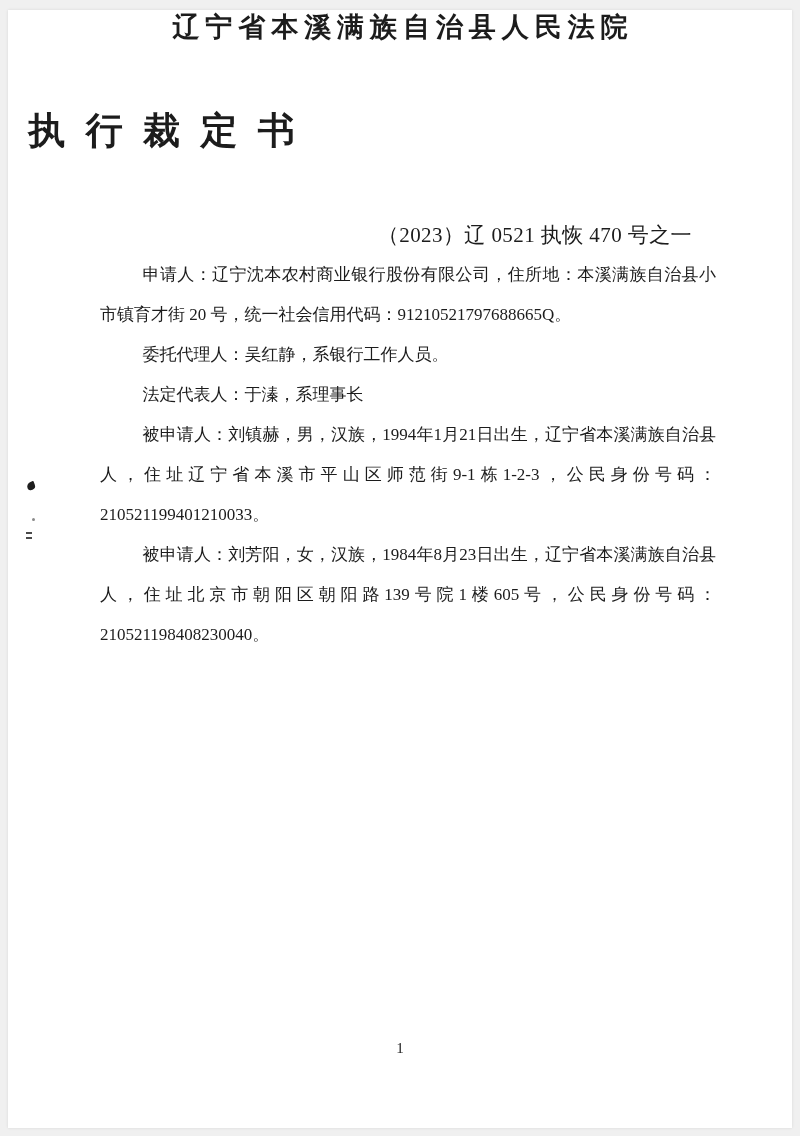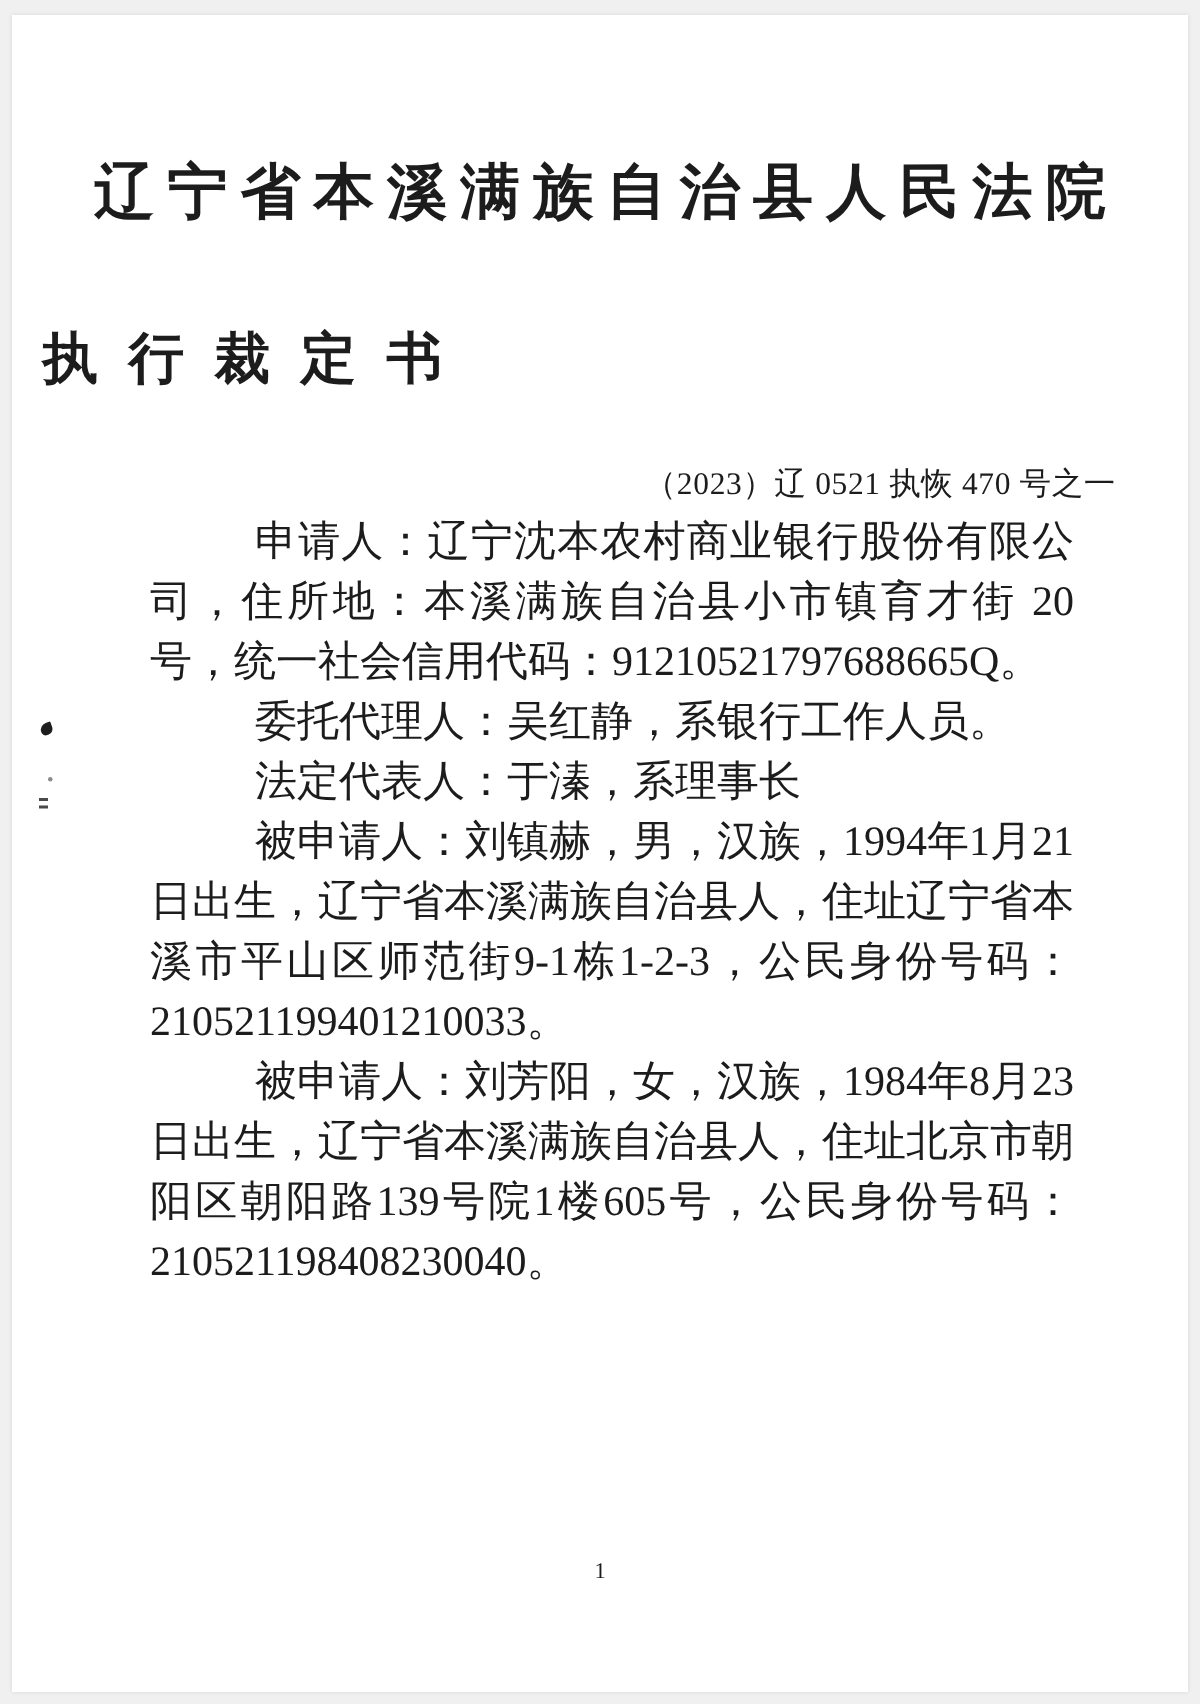--- a/index.html
+++ b/index.html
@@ -20,49 +20,48 @@
     position: absolute;
     left: 8px;
     top: 10px;
     width: 784px;
     height: 1118px;
     background: #ffffff;
     box-shadow: 0 0 3px rgba(0,0,0,0.10);
     color: #1c1c1c;
   }
   .court-name {
-    margin-top: 92px;
     text-align: center;
-    font-size: 40px;
+    font-size: 27px;
     line-height: 1.3;
     font-weight: bold;
     letter-spacing: 0.22em;
     text-indent: 0.22em; 
     white-space: nowrap;
   }
   .doc-title {
     margin-top: 62px;
     font-size: 37px;
     line-height: 1.3;
     font-weight: bold;
     letter-spacing: 0.55em;
     text-indent: 0.55em;
     white-space: nowrap;
   }
   .case-number {
-    margin-top: 38px;
-    padding-right: 48px;
+    margin-top: 60px;
+    padding-right: 100px;
     text-align: right;
     font-size: 21px;
     line-height: 40px;
     letter-spacing: 0.02em;
   }
   .doc-body {
     margin: 0 76px 0 92px;
-    font-size: 28px;
+    font-size: 17px;
     line-height: 40px;
     text-align: justify;
     text-justify: inter-character;
   }
   .doc-body p {
     text-indent: 2.5em;
     margin: 0;
   }
   .page-number {
     position: absolute;

